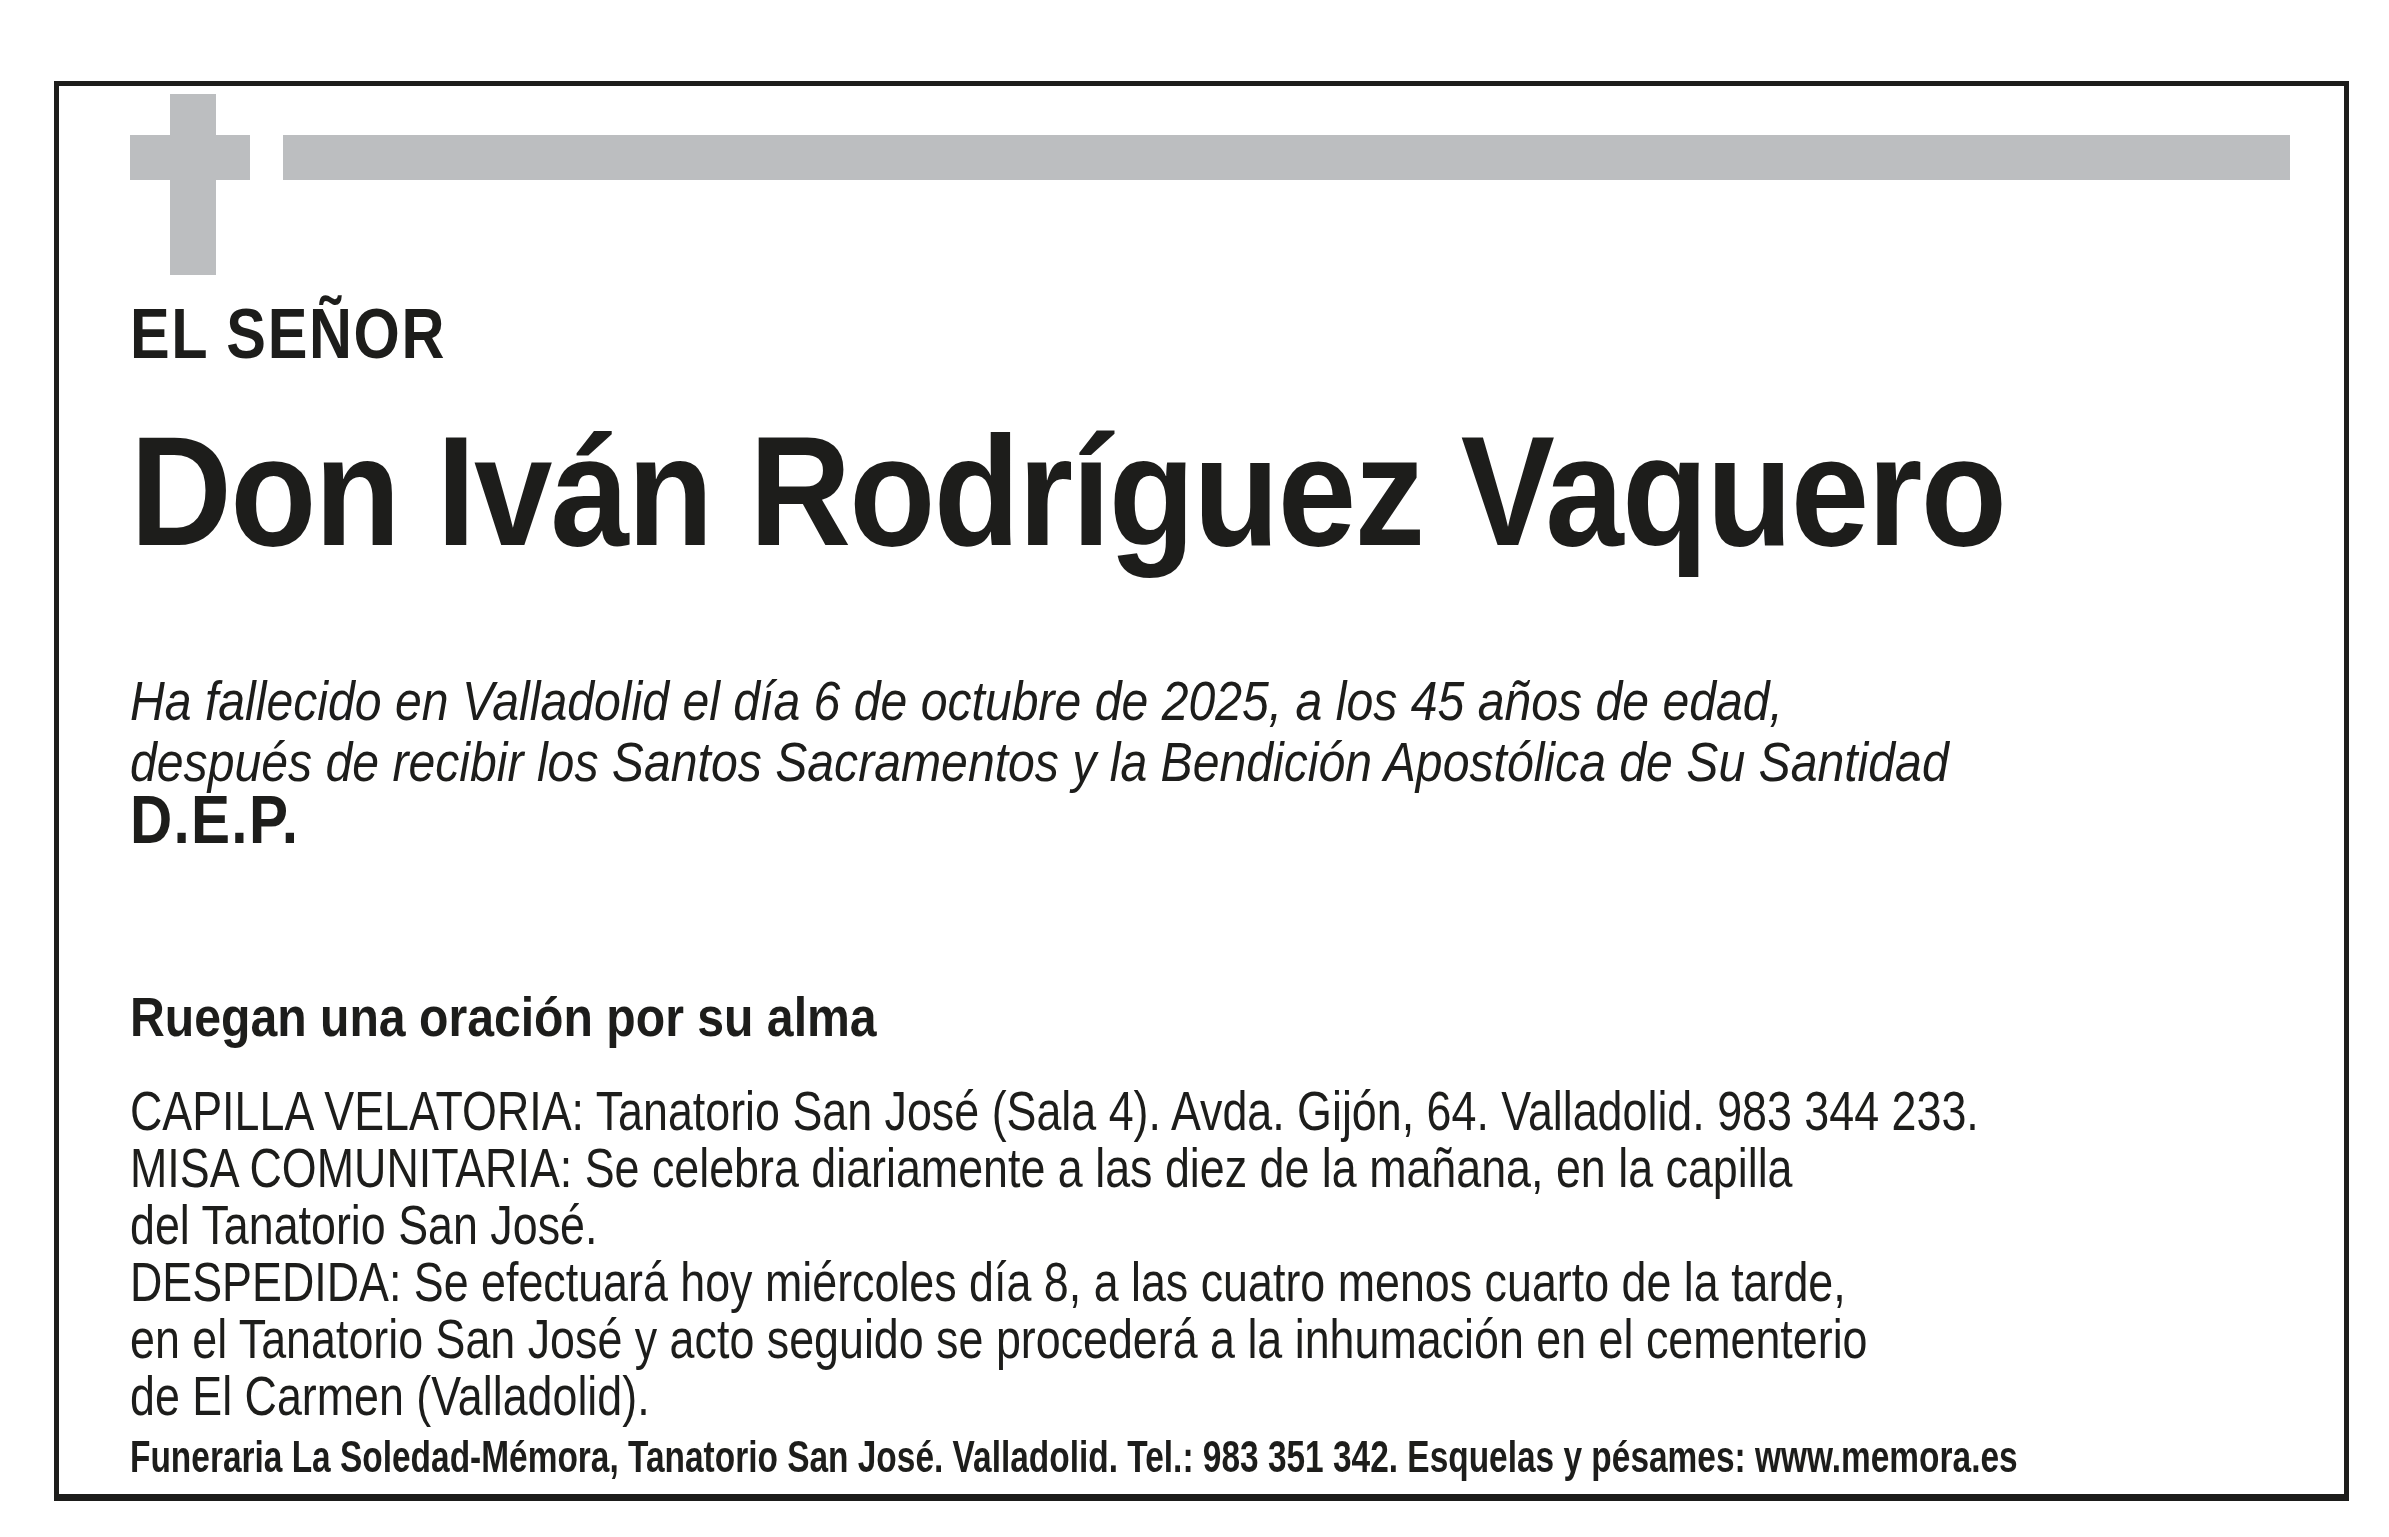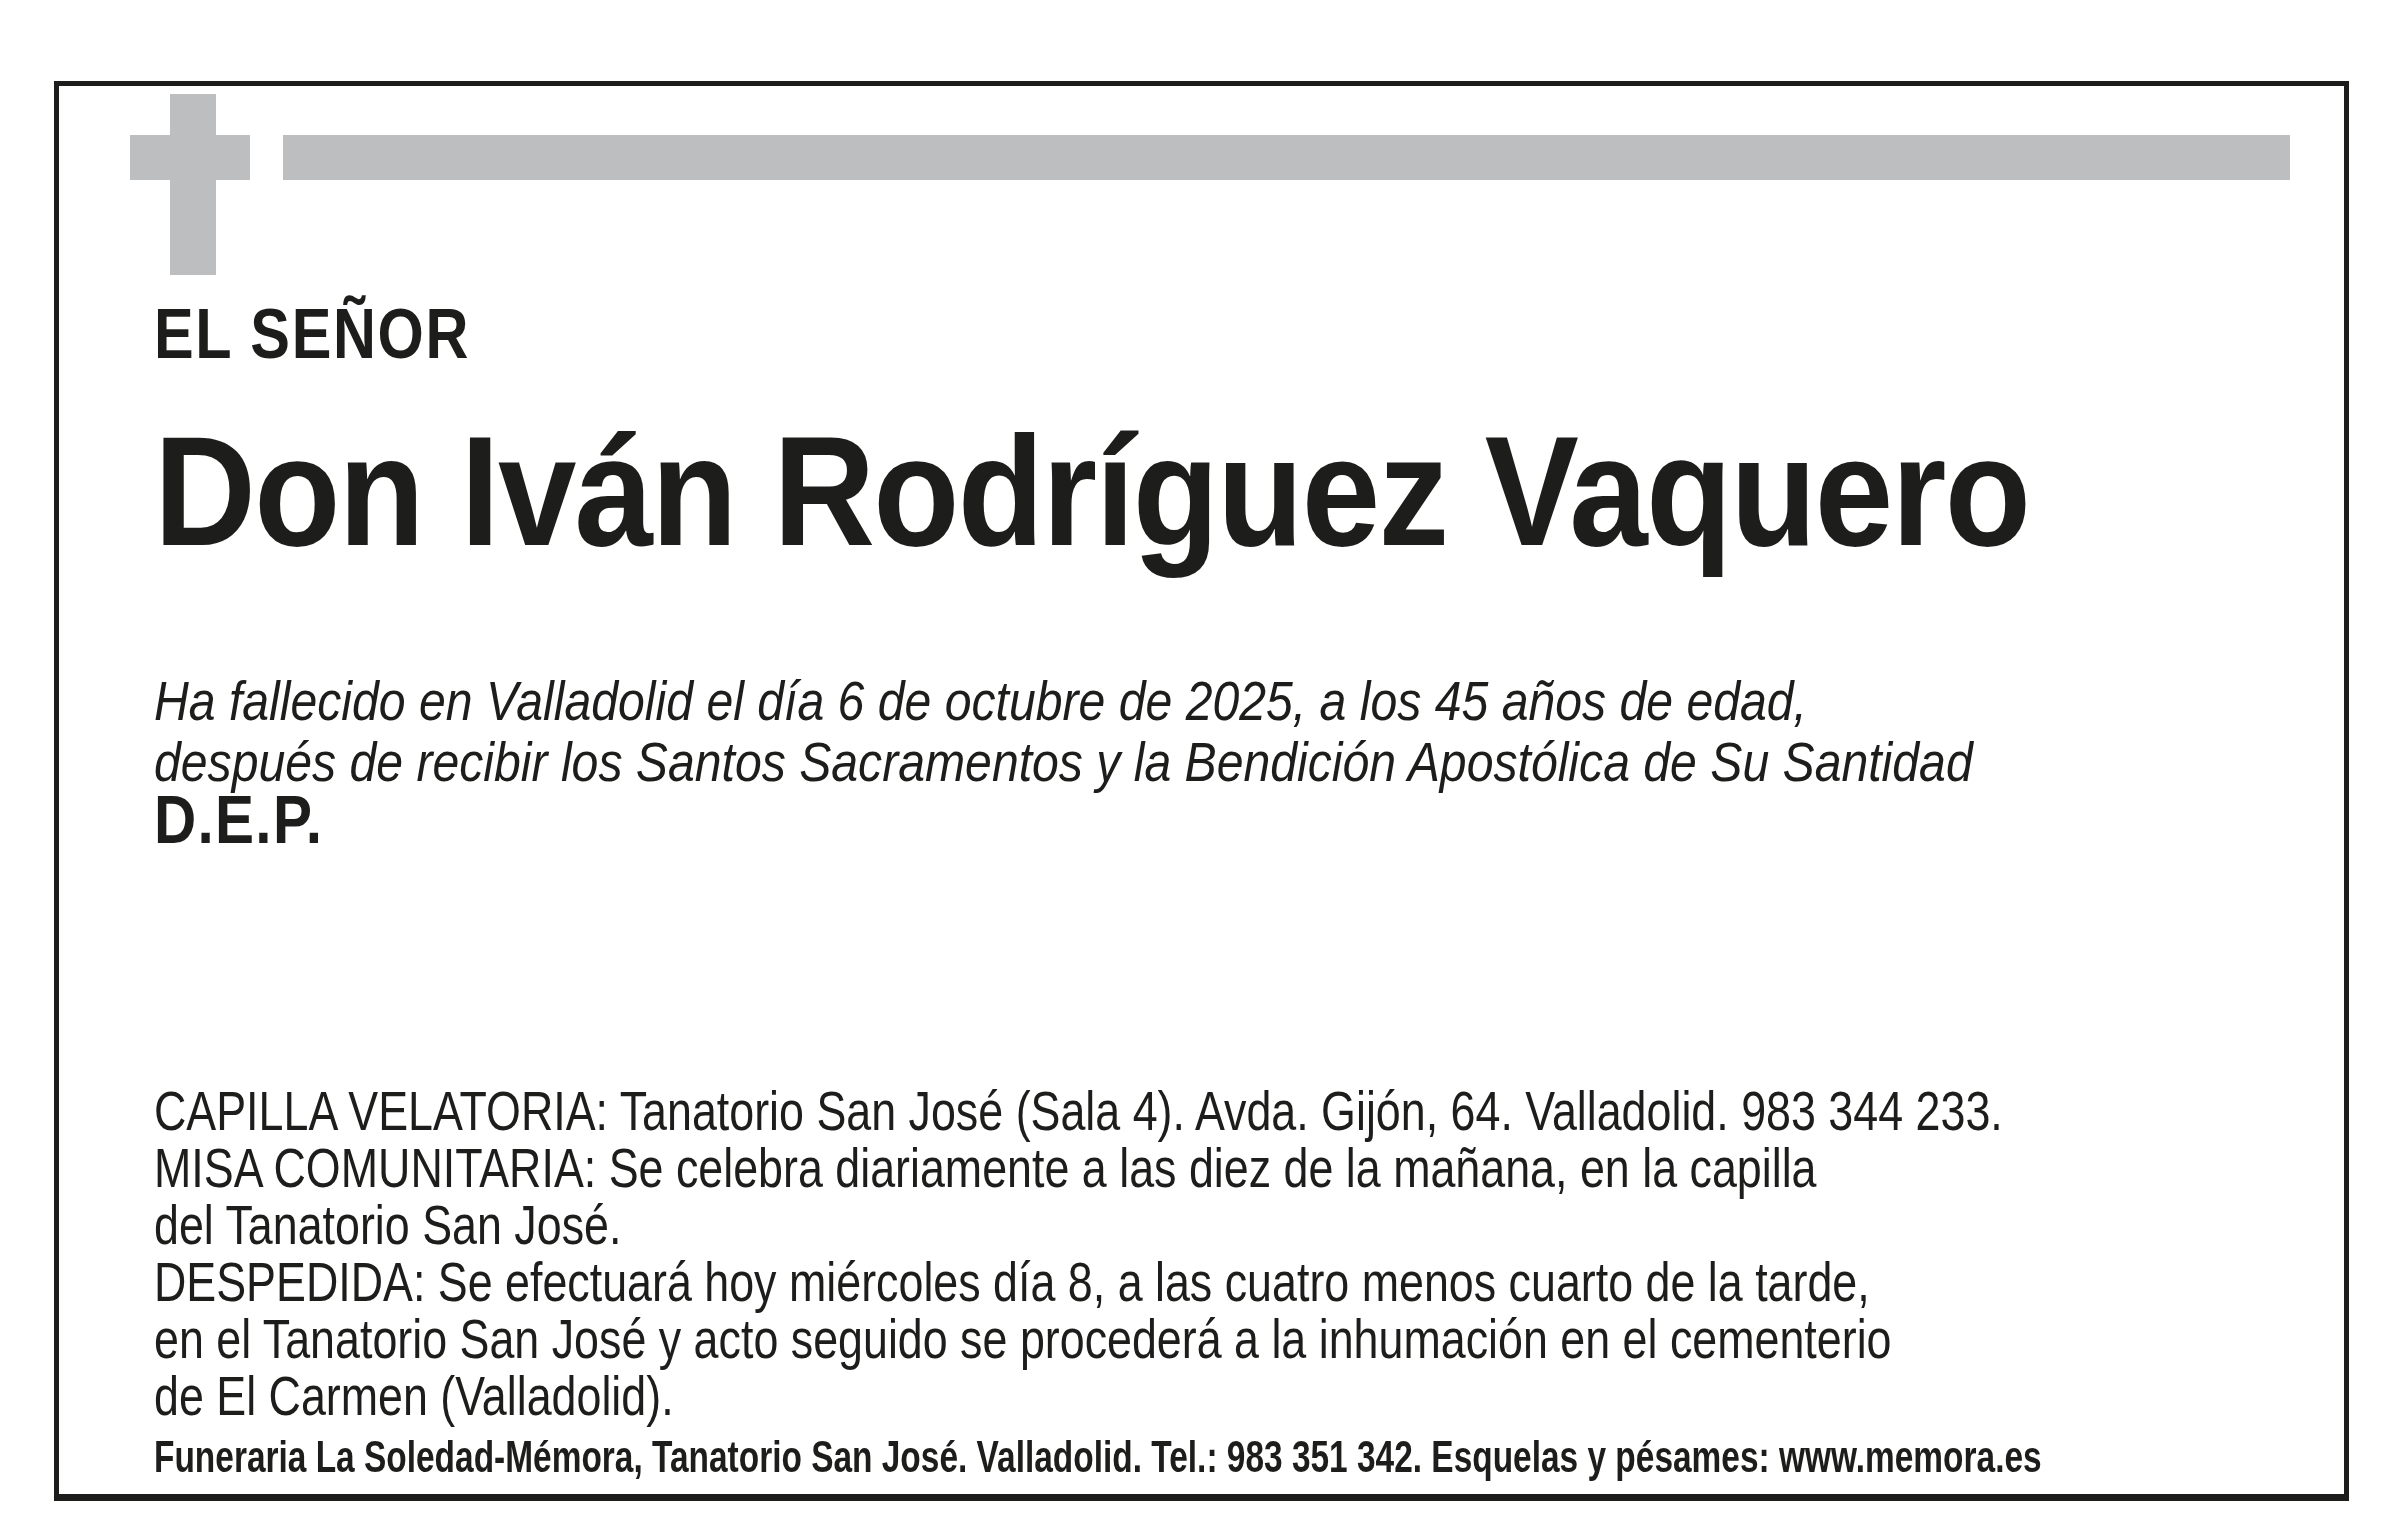--- a/index.html
+++ b/index.html
@@ -31,21 +31,20 @@
     background: #bcbec0;
   }
   .cross-v { left: 111px; top: 7.8px;  width: 46px;   height: 181px; }
   .cross-h { left: 71px; top: 49px; width: 120px;  height: 45px;  }
   .rule    { left: 224px; top: 49px; width: 2007px; height: 45px;  }
 
   .line {
     position: absolute;
     left: 71px;
     white-space: nowrap;
-    margin-left: 24px;
   }
   .sx {
     display: inline-block;
     transform-origin: 0 50%;
     white-space: nowrap;
   }
   .pre-header {
     top: 213px;
     font-size: 70px;
     line-height: 70px;
@@ -131,20 +130,23 @@
   <div class="line announce">
     <span class="sx">Ha fallecido en Valladolid el día 6 de octubre de 2025, a los 45 años de edad,</span>
     <span class="sx">después de recibir los Santos Sacramentos y la Bendición Apostólica de Su Santidad</span>
   </div>
 
   <div class="line dep">
     <span class="sx">D.E.P.</span>
   </div>
 
 
+  <div class="line prayer">
+    <span class="sx">Ruegan una oración por su alma</span>
+  </div>
 
   <div class="line details">
     <span class="sx">CAPILLA VELATORIA: Tanatorio San José (Sala 4). Avda. Gijón, 64. Valladolid. 983 344 233.</span>
     <span class="sx">MISA COMUNITARIA: Se celebra diariamente a las diez de la mañana, en la capilla</span>
     <span class="sx">del Tanatorio San José.</span>
     <span class="sx">DESPEDIDA: Se efectuará hoy miércoles día 8, a las cuatro menos cuarto de la tarde,</span>
     <span class="sx">en el Tanatorio San José y acto seguido se procederá a la inhumación en el cementerio</span>
     <span class="sx">de El Carmen (Valladolid).</span>
   </div>
 

